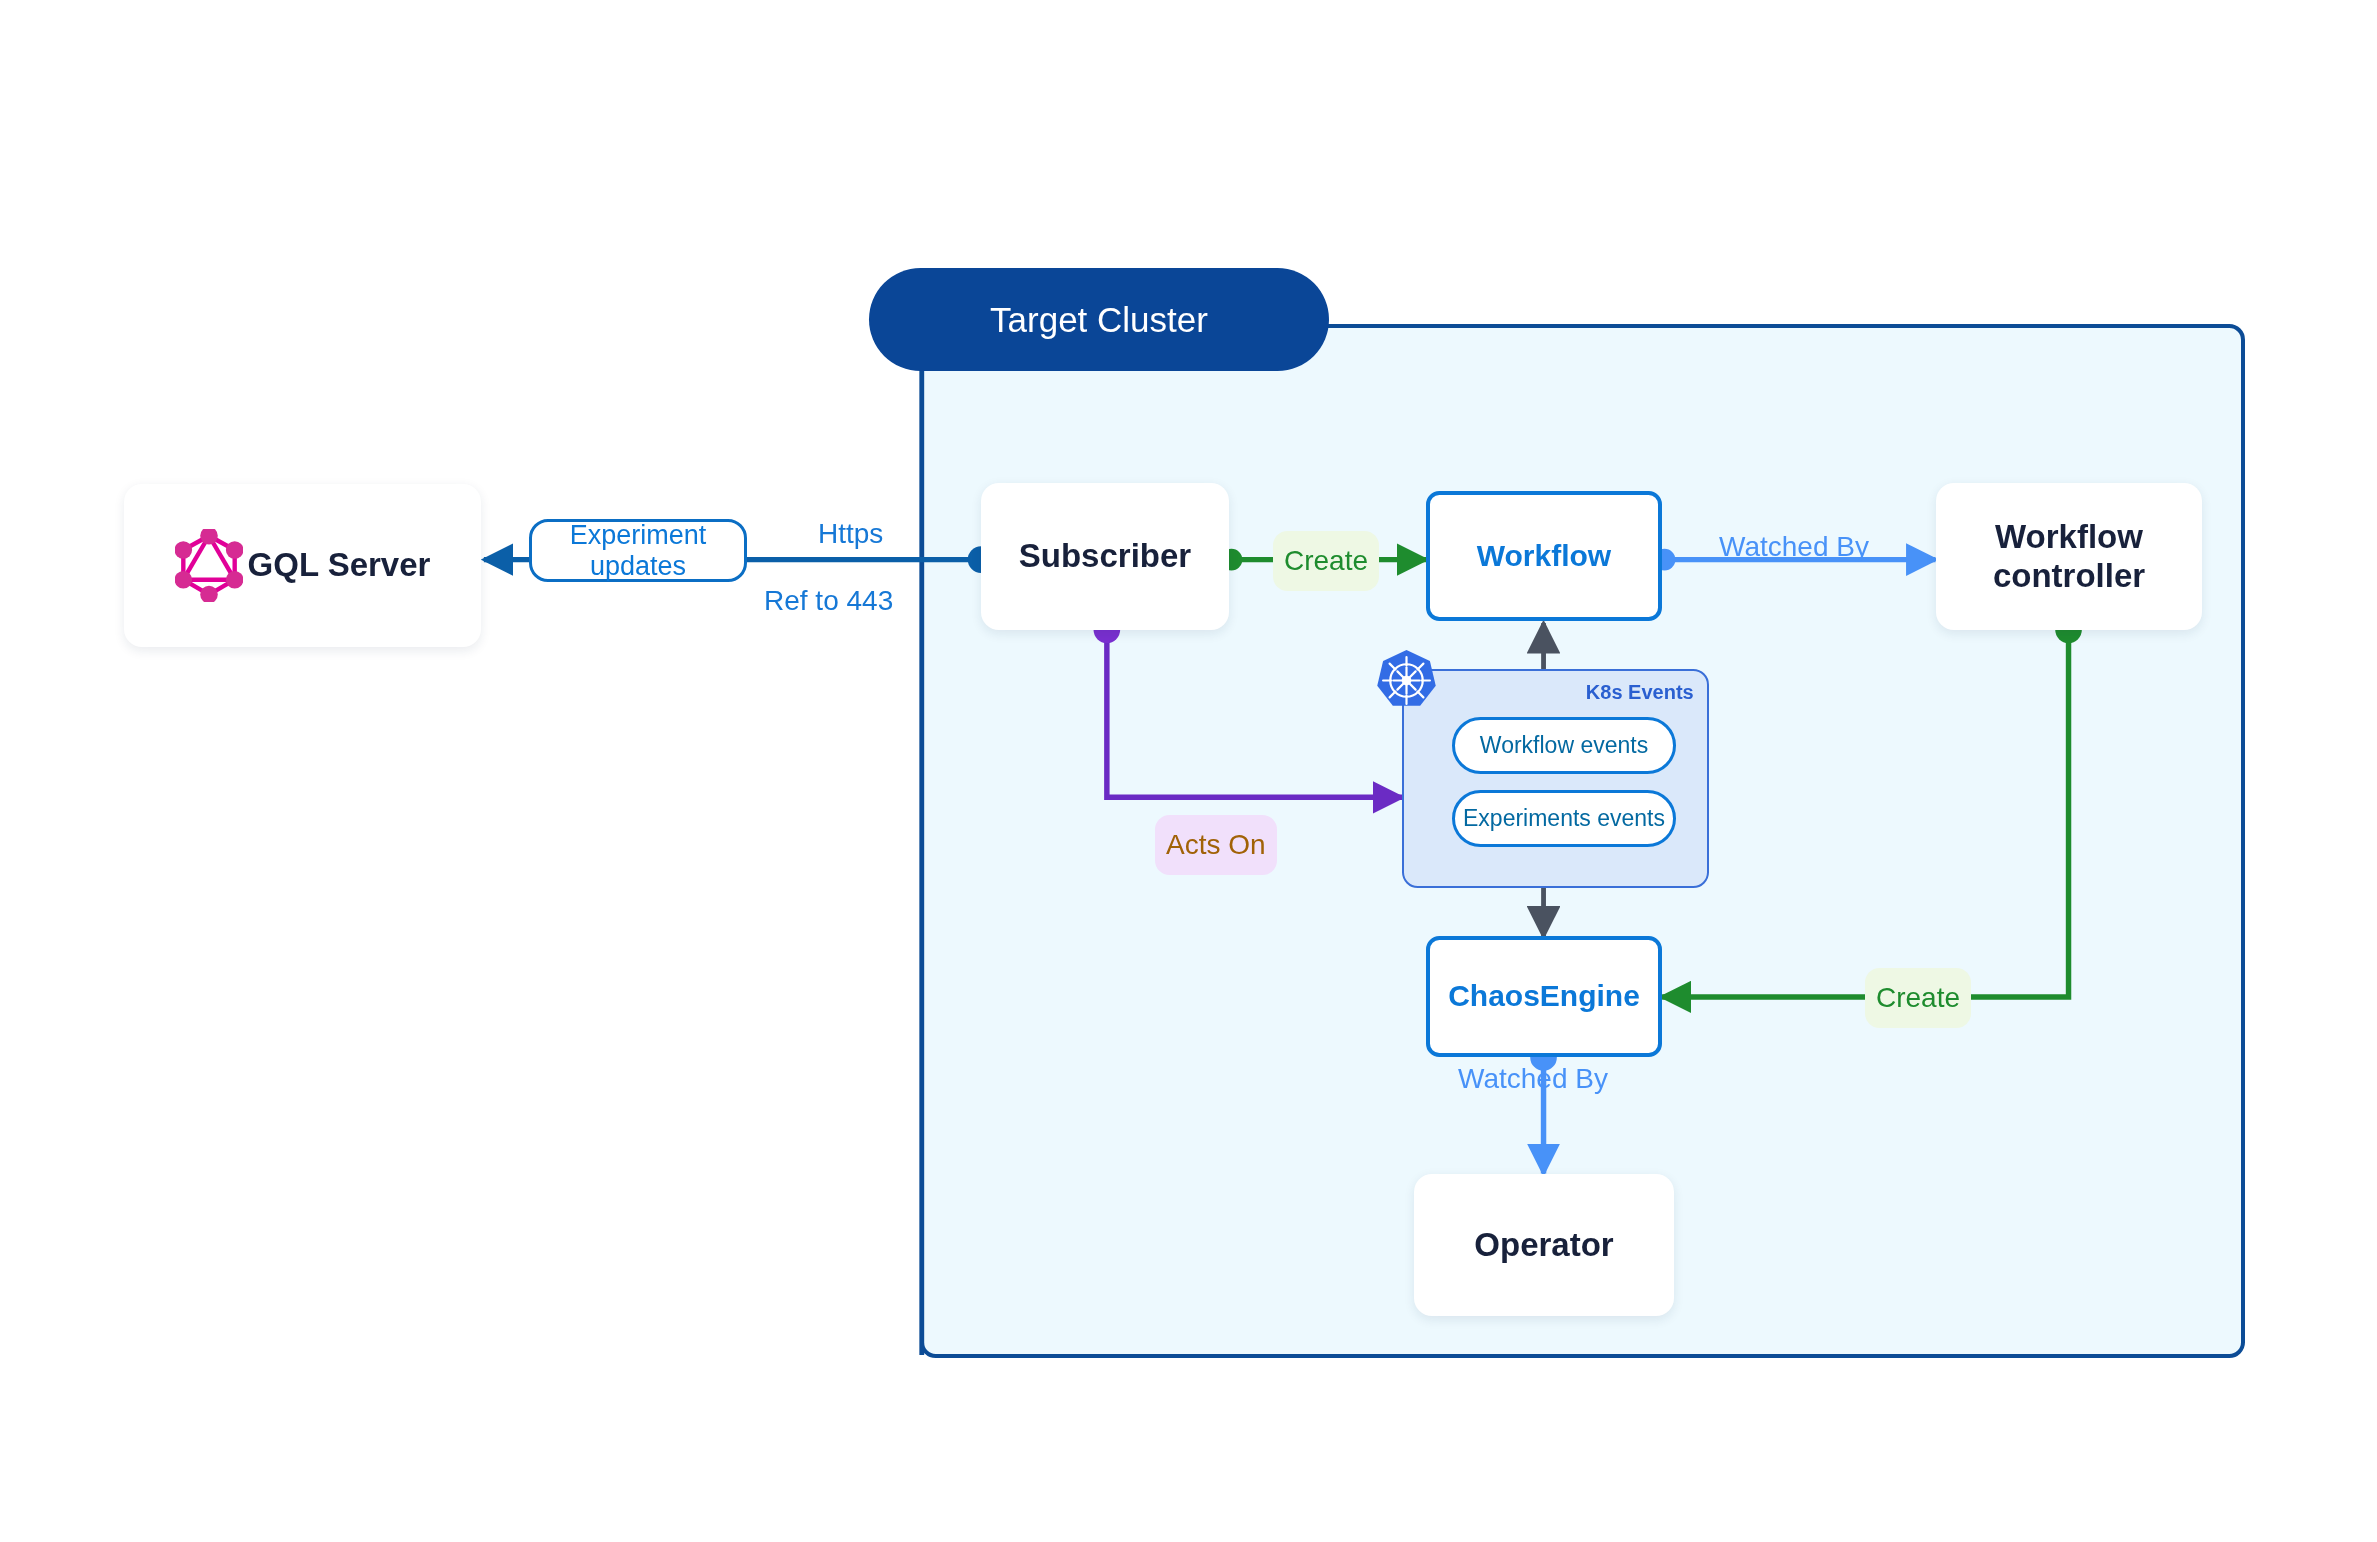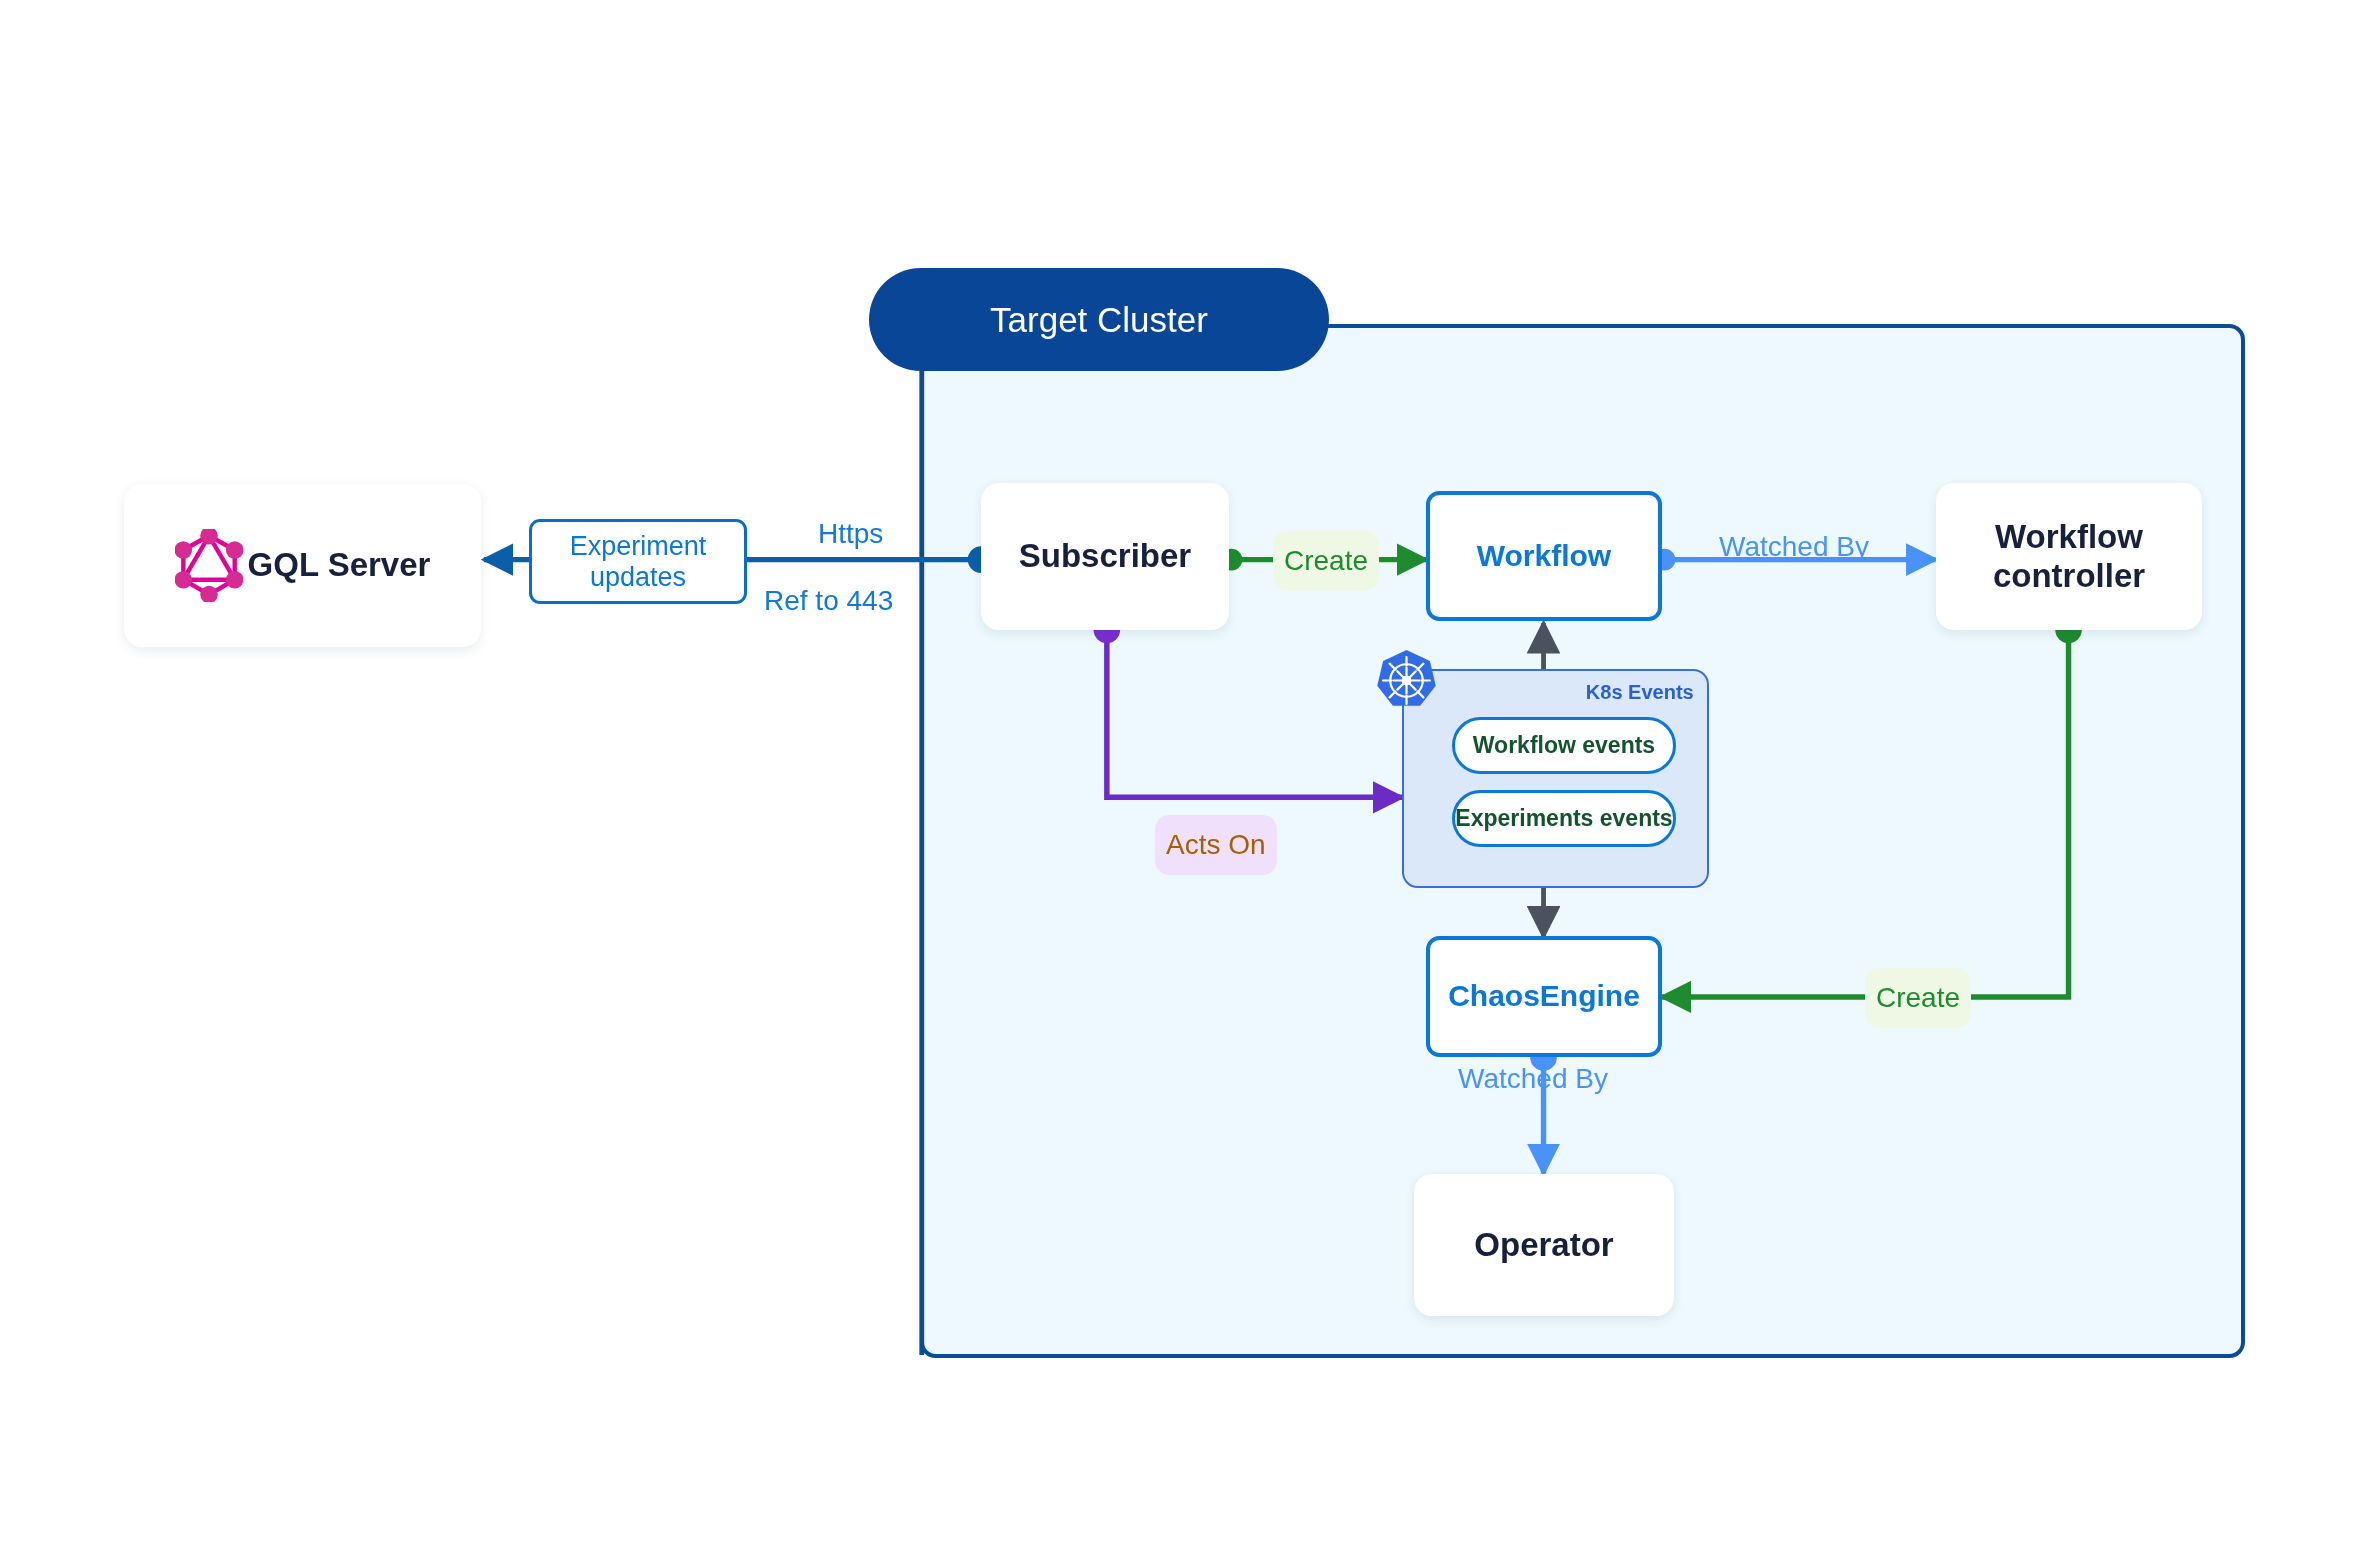--- a/index.html
+++ b/index.html
@@ -129,42 +129,42 @@
     left: 48px;
     width: 224px; height: 57px;
     background: #ffffff;
     border: 3.6px solid #0b78d8;
     border-radius: 30px;
     box-sizing: border-box;
     display: flex; align-items: center; justify-content: center;
   }
   .k8s-pill span {
     font-size: 23px;
-    color: #14532d;
-    font-weight: bold;
+    color: #0369a1;
+    font-weight: normal;
   }
   #k8s-pill-workflow    { top: 46px; }
   #k8s-pill-experiments { top: 119px; }
 
   
   .edge-label {
     position: absolute;
     font-size: 28px;
     white-space: nowrap;
     display: flex; align-items: center; justify-content: center;
   }
   .lbl-plain { background: transparent; }
   .lbl-chip  { border-radius: 14.5px; padding: 14px 11px; }
 
   #label-experiment-updates {
     left: 529px; top: 519px;
-    width: 218px; height: 85px;
+    width: 218px; height: 63px;
     background: #ffffff;
     border: 3.6px solid #0b6ec4;
-    border-radius: 11px;
+    border-radius: 19px;
     box-sizing: border-box;
     color: #0b78d8;
     font-size: 27px;
     line-height: 1.12;
     text-align: center;
     flex-direction: column;
   }
   #label-https     { left: 818px; top: 518px;  color: #1678d6; }
   #label-ref-443   { left: 764px; top: 585px;  color: #1678d6; }
   #label-create-wf {

